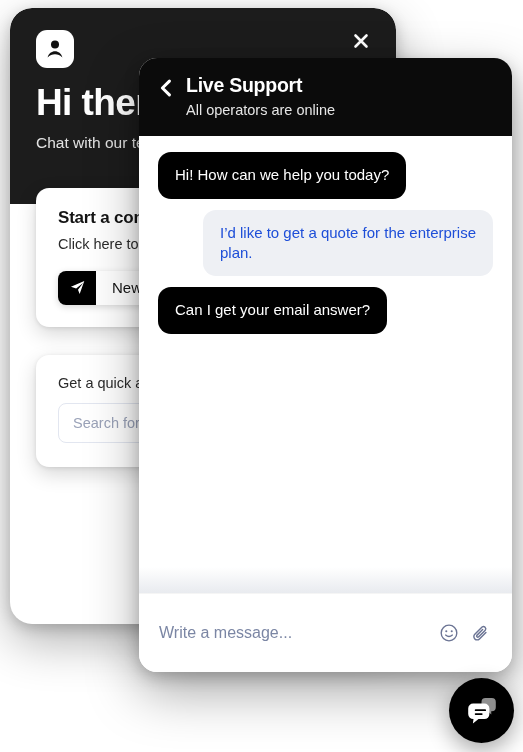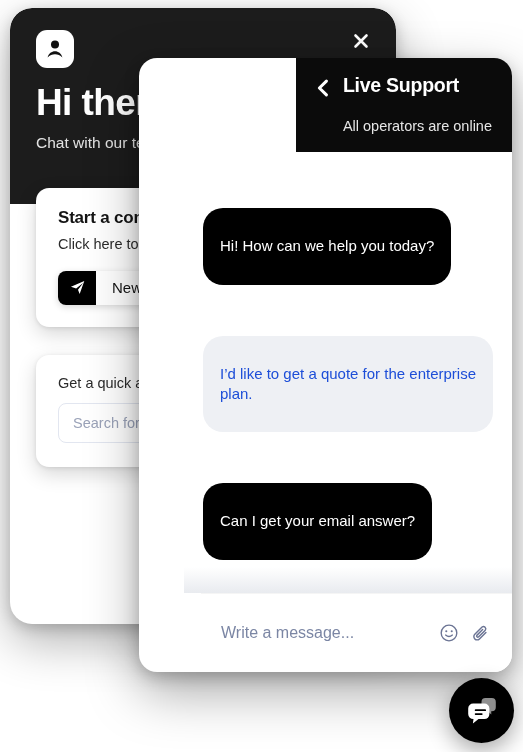--- a/index.html
+++ b/index.html
@@ -155,21 +155,20 @@
     top: 58px;
     width: 373px;
     height: 614px;
     background: #ffffff;
     border-radius: 18px;
     box-shadow: 0 20px 52px rgba(0,0,0,0.34), 0 5px 16px rgba(0,0,0,0.20);
     overflow: hidden;
     display: flex;
     flex-direction: column;
     z-index: 2;
-    align-items: flex-end;
   }
   #chat-header {
     background: #0b0b0b;
     padding: 16px 20px 16px 18px;
     display: flex;
     align-items: flex-start;
     gap: 12px;
     flex: 0 0 auto;
   }
   .back-icon-wrap {
@@ -182,21 +181,21 @@
     font-size: 19.5px;
     font-weight: 700;
     letter-spacing: -0.25px;
     line-height: 1.15;
     margin: 0;
   }
   .chat-status {
     color: #e6e6e6;
     font-size: 14.5px;
     line-height: 1.3;
-    margin: 21px 0 0 0;
+    margin: 5px 0 0 0;
   }
 
   #chat-body {
     flex: 1 1 auto;
     position: relative;
     background: #ffffff;
     padding: 16px 19px 10px 19px;
     display: flex;
     flex-direction: column;
     gap: 11px;
@@ -205,27 +204,26 @@
   #chat-body::after {
     content: "";
     position: absolute;
     left: 0; right: 0; bottom: 0;
     height: 26px;
     background: linear-gradient(to bottom, rgba(255,255,255,0), rgba(225,228,234,0.75));
     pointer-events: none;
   }
   .bubble {
     max-width: 290px;
-    padding: 28px 17px;
+    padding: 13px 17px;
     font-size: 15px;
     line-height: 1.36;
-    border-radius: 20px;
+    border-radius: 13px;
     box-sizing: border-box;
     word-wrap: break-word;
-    margin-top: 40px;
   }
   .bubble.agent {
     align-self: flex-start;
     background: #000000;
     color: #ffffff;
   }
   .bubble.user {
     align-self: flex-end;
     background: #eef0f4;
     color: #1d4ed8;

